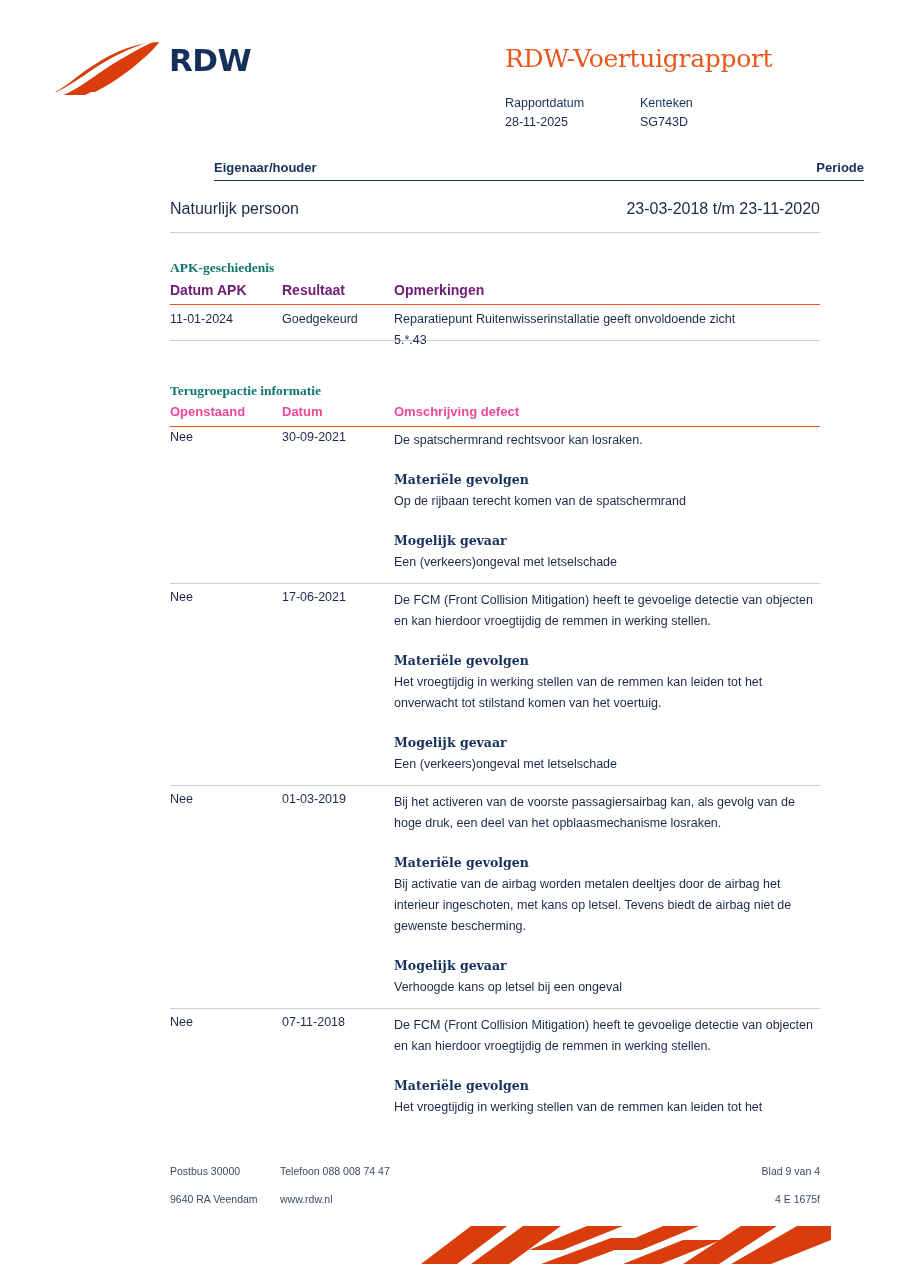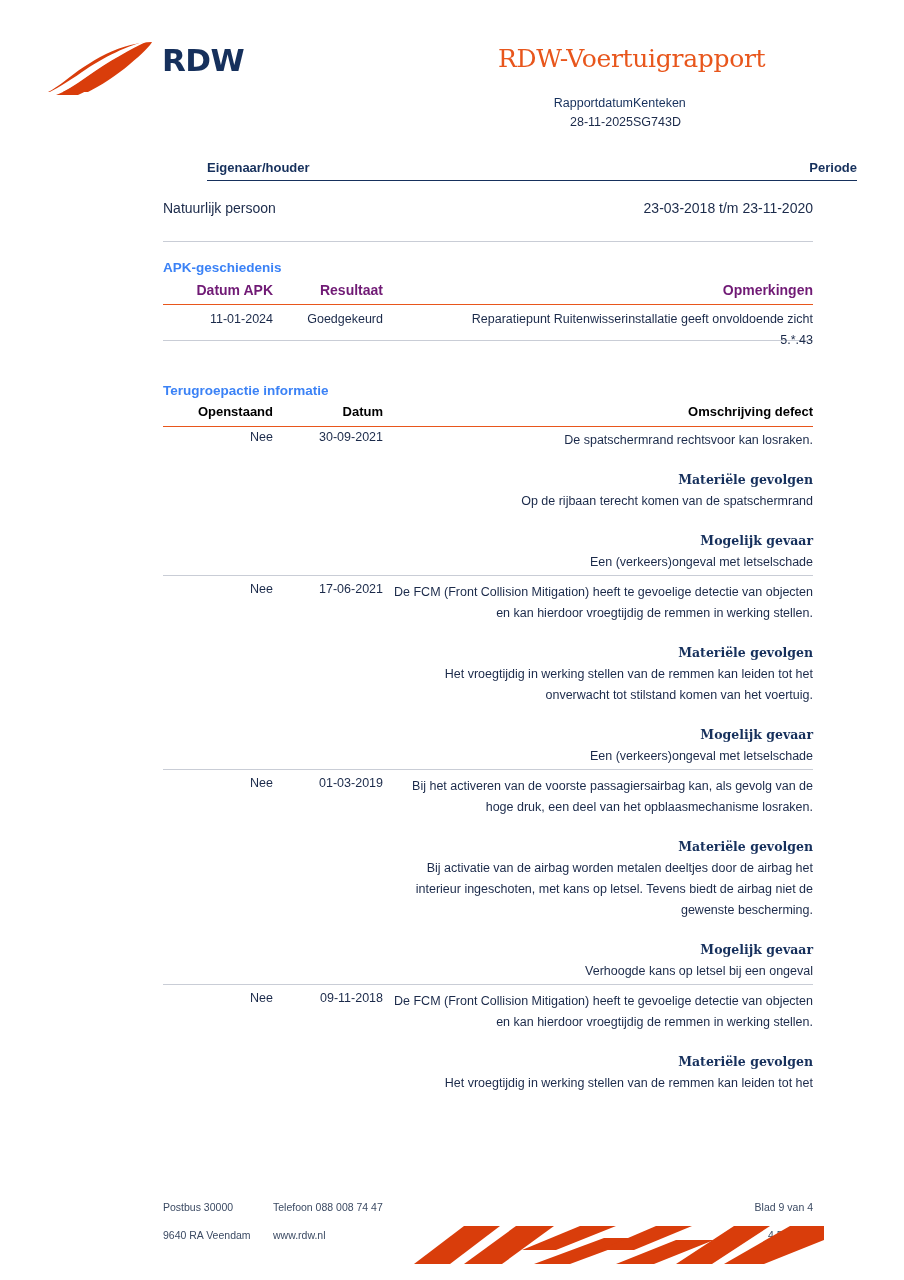--- a/index.html
+++ b/index.html
@@ -11,24 +11,23 @@
     width: 904px;
     height: 1280px;
     position: relative;
     font-family: "Liberation Sans", sans-serif;
     color: #1b2a4a;
     overflow: hidden;
   }
 
   .page {
     position: absolute;
-    left: 0; top: 0;
+    left: 7px; top: 0;
     width: 824px;
     height: 1280px;
-    text-align: right;
   }
 
   
   .logo-wrap {
     position: absolute;
     left: 44px;
     top: 34px;
     width: 250px;
     height: 60px;
   }
@@ -98,31 +97,31 @@
     border-bottom: 1.6px solid #16305c;
     margin-left: 44px;
   }
   .owner-body {
     position: absolute;
     left: 163px;
     top: 200px;
     width: 650px;
     display: flex;
     justify-content: space-between;
-    font-size: 14px;
-    padding-bottom: 25px;
+    font-size: 16px;
+    padding-bottom: 14px;
     border-bottom: 1px solid #c9cdd6;
   }
 
   
   .sec-title {
-    font-family: Liberation Sans, sans-serif;
+    font-family: Liberation Serif, serif;
     font-size: 13.5px;
     font-weight: bold;
-    color: #3b82f6;
+    color: #0f766e;
   }
   .apk-title {
     position: absolute;
     left: 163px;
     top: 260px;
   }
   .apk-head {
     position: absolute;
     left: 163px;
     top: 282px;
@@ -154,35 +153,35 @@
     left: 163px;
     top: 383px;
   }
   .recall-head {
     position: absolute;
     left: 163px;
     top: 404px;
     width: 650px;
     font-weight: bold;
     font-size: 13px;
-    color: #000000;
+    color: #ec4899;
     padding-bottom: 5px;
     border-bottom: 1.6px solid #e8561c;
   }
   .recall-list {
     position: absolute;
     left: 163px;
     top: 424px;
     width: 650px;
   }
   .recall-item {
     position: relative;
     font-size: 12.5px;
     padding-top: 6px;
-    padding-bottom: 2px;
+    padding-bottom: 10px;
     border-bottom: 1px solid #c9cdd6;
   }
   .recall-item .meta-col {
     position: absolute;
     top: 6px;
     font-size: 12.5px;
   }
   .meta-open { left: 0; width: 110px; }
   .meta-date { left: 112px; width: 108px; }
   .detail {
@@ -205,21 +204,20 @@
   }
 
   
   .footer {
     position: absolute;
     left: 163px;
     top: 1165px;
     width: 650px;
     font-size: 10.5px;
     color: #3b4a63;
-    margin-top: 36px;
   }
   .footer .frow {
     position: relative;
     height: 28px;
   }
   .f1 { position: absolute; left: 0; }
   .f2 { position: absolute; left: 110px; }
   .f3 { position: absolute; right: 0; }
 
   .footer-graphic {
@@ -328,21 +326,21 @@
         <p>Bij het activeren van de voorste passagiersairbag kan, als gevolg van de hoge druk, een deel van het opblaasmechanisme losraken.</p>
         <p class="sub-head">Materiële gevolgen</p>
         <p>Bij activatie van de airbag worden metalen deeltjes door de airbag het interieur ingeschoten, met kans op letsel. Tevens biedt de airbag niet de gewenste bescherming.</p>
         <p class="sub-head">Mogelijk gevaar</p>
         <p>Verhoogde kans op letsel bij een ongeval</p>
       </div>
     </div>
 
     <div class="recall-item" style="border-bottom:none">
       <span class="meta-col meta-open">Nee</span>
-      <span class="meta-col meta-date">09-11-2018</span>
+      <span class="meta-col meta-date">07-11-2018</span>
       <div class="detail">
         <p>De FCM (Front Collision Mitigation) heeft te gevoelige detectie van objecten en kan hierdoor vroegtijdig de remmen in werking stellen.</p>
         <p class="sub-head">Materiële gevolgen</p>
         <p>Het vroegtijdig in werking stellen van de remmen kan leiden tot  het</p>
       </div>
     </div>
 
   </div>
 
   <div class="footer">

